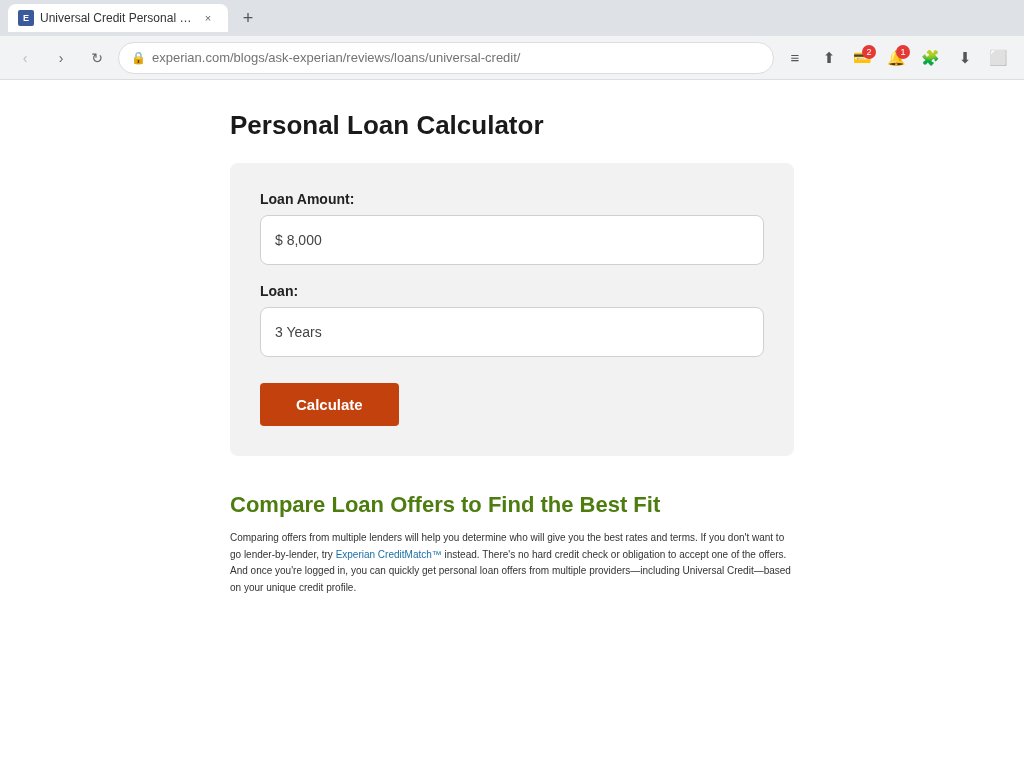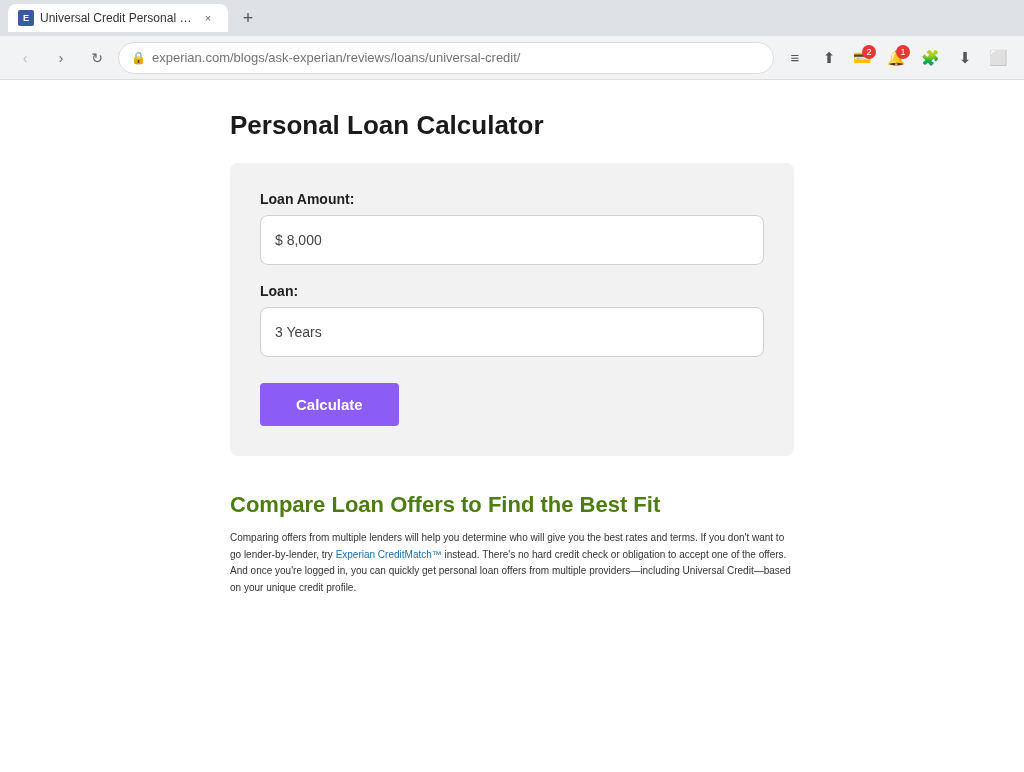--- a/index.html
+++ b/index.html
@@ -217,21 +217,21 @@
       padding: 24px 14px;
       font-size: 14px;
       color: #444;
       width: 100%;
       display: flex;
       align-items: center;
       height: 42px;
     }
 
     .calculate-btn {
-      background: #8b5cf6;
+      background: #c2410c;
       color: #fff;
       border: none;
       border-radius: 4px;
       padding: 13px 36px;
       font-size: 15px;
       font-weight: bold;
       cursor: pointer;
       margin-top: 8px;
     }
 

